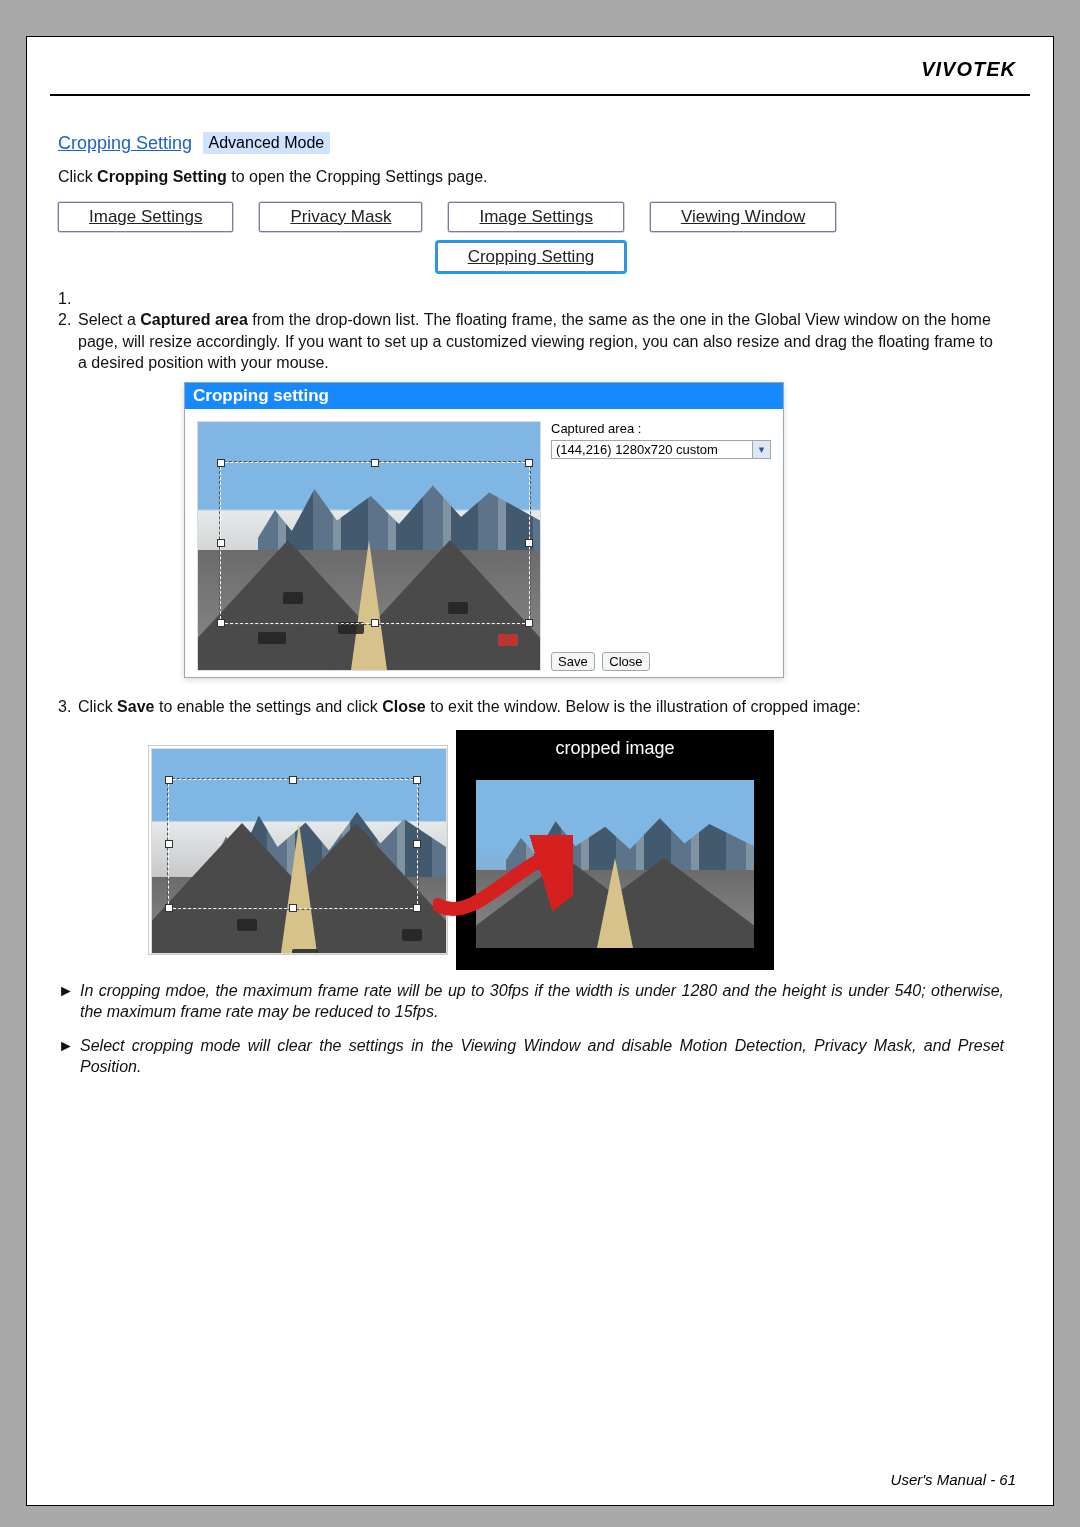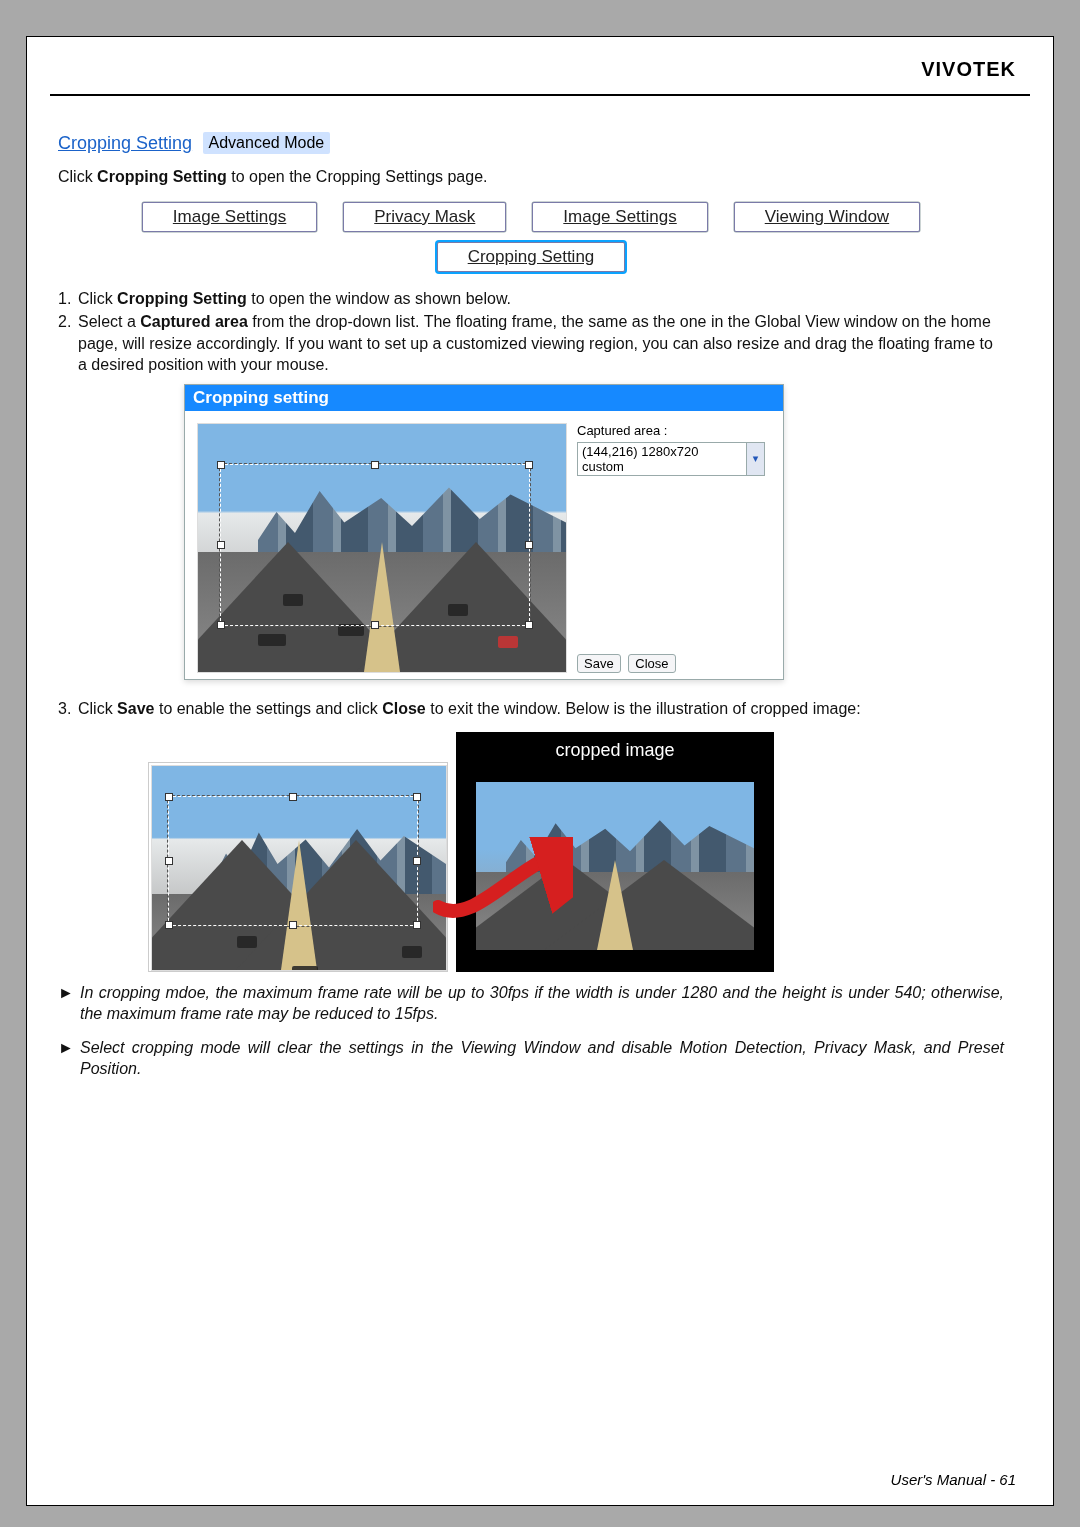--- a/index.html
+++ b/index.html
@@ -6,21 +6,21 @@
   html, body { background: #a9a9a9; font-family: Arial, Helvetica, sans-serif; }
   .page {
     width: 1080px; min-height: 1527px; margin: 0 auto; background: #a9a9a9;
     padding: 36px 26px 10px 26px;
   }
   .sheet {
     width: 100%; height: 1470px; background: #ffffff; position: relative;
     box-shadow: 0 0 0 1px #000 inset;
   }
   .brand {
-    position: absolute; top: 22px; right: 38px; font-weight: bold;
+    position: absolute; top: 22px; right: 38px; font-style: italic; font-weight: bold;
     color: #000; letter-spacing: 1px; font-size: 20px;
   }
   .hr {
     position: absolute; top: 58px; left: 24px; right: 24px; height: 0;
     border-top: 2px solid #000;
   }
   .content {
     position: absolute; top: 96px; left: 32px; right: 50px; font-size: 16px; color: #111;
   }
   .sec-title {
@@ -28,21 +28,21 @@
     display: inline-block; margin-right: 6px;
   }
   .pill {
     display: inline-block; background: #cfe2ff; color: #000; font-size: 16px;
     padding: 2px 6px; border-radius: 2px; vertical-align: 1px;
   }
   .p1 { margin-top: 12px; line-height: 1.35; }
   .bold { font-weight: bold; }
 
   .tabs-wrap { margin: 14px 0 8px 0; }
-  .tabs-row { display: flex; gap: 26px; justify-content: center; }
+  .tabs-row { display: flex; gap: 26px; }
   .tab-btn {
     border: 1px solid #7a7aa8; background: #fff; color: #222; font-size: 17px;
     padding: 4px 30px; text-decoration: underline; border-radius: 2px;
     box-shadow: 0 0 0 0.5px #9aa;
   }
   .tab-btn.active {
     box-shadow: 0 0 0 2px #0aa3ff;
   }
   .tabs-row2 { display:flex; justify-content:center; margin-top:10px; }
 
@@ -90,30 +90,30 @@
   .sel {
     position:absolute; border:1px dashed #fff; outline:1px dashed #555;
     left:22px; top:40px; width:310px; height:162px;
   }
   .sel .h { position:absolute; width:8px; height:8px; background:#fff; border:1px solid #333; }
   .h.tl{left:-4px;top:-4px;} .h.tm{left:calc(50% - 4px);top:-4px;} .h.tr{right:-4px;top:-4px;}
   .h.ml{left:-4px;top:calc(50% - 4px);} .h.mr{right:-4px;top:calc(50% - 4px);}
   .h.bl{left:-4px;bottom:-4px;} .h.bm{left:calc(50% - 4px);bottom:-4px;} .h.br{right:-4px;bottom:-4px;}
 
   .side { flex:1; font-size:13px; color:#000; position:relative; }
-  .dd { width: 188px; display:flex; border:1px solid #9aa; margin-top:4px; }
+  .dd { width: 220px; display:flex; border:1px solid #9aa; margin-top:4px; }
   .dd .txt{ flex:1; padding:1px 4px; font-size:13px; }
   .dd .btn{ width:18px; background:#e0e6f2; border-left:1px solid #9aa; display:flex; align-items:center; justify-content:center; color:#2257b9; font-size:11px; }
   .save-row { position:absolute; bottom:0; left:0; }
   .smbtn { border:1px solid #9aa; background:#f5f5f7; font-size:13px; padding:1px 6px; border-radius:3px; margin-right:4px; }
 
   .step3 { margin-top: 18px; text-align: justify; }
 
   
-  .compare { margin: 10px 0 0 90px; display:flex; align-items:flex-end; gap:8px; position:relative; }
+  .compare { margin: 10px 0 0 90px; display:flex; align-items:center; gap:8px; position:relative; }
   .thumb { width: 300px; height: 210px; border:1px solid #ccc; position:relative; background:#fff; }
   .thumb .preview { width: 296px; height: 206px; margin:2px; }
   .blk { width: 318px; height: 240px; background:#000; position:relative; overflow:hidden; }
   .blk .label { position:absolute; top:8px; width:100%; text-align:center; color:#fff; font-size:18px; }
   .blk .cropimg { position:absolute; left:20px; top:50px; width:278px; height:168px; overflow:hidden; }
   .blk .cropimg .mini { width:100%; height:100%; background: linear-gradient(#7fb6e4 40%,#9a9a9a 100%); position:relative; }
   .arrow-wrap{ position:absolute; left:285px; top:105px; width:140px; height:90px; z-index:5; pointer-events:none;}
 
   .note-h { font-weight:bold; font-style:italic; text-decoration: underline; margin-top: 36px; font-size: 19px; }
   .note-list { margin-top: 10px; font-style: italic; line-height: 1.35; text-align: justify; }
@@ -147,21 +147,20 @@
           <button class="tab-btn">Viewing Window</button>
         </div>
         <div class="tabs-row2">
           <button class="tab-btn active">Cropping Setting</button>
         </div>
       </div>
 
       <div class="steps">
         <div class="s">
           <span class="n">1.</span>
-          <p><span>Click </span><span class="bold">Cropping Setting</span><span> to open the window as shown below.</span></p>
         </div>
         <div class="s">
           <span class="n">2.</span>
           <p><span>Select a </span><span class="bold">Captured area</span><span> from the drop-down list. The floating frame, the same as the one in the Global View window on the home page, will resize accordingly. If you want to set up a customized viewing region, you can also resize and drag the floating frame to a desired position with your mouse.</span></p>
         </div>
       </div>
 
       
       <div class="crop-window">
         <div class="titlebar">Cropping setting</div>

